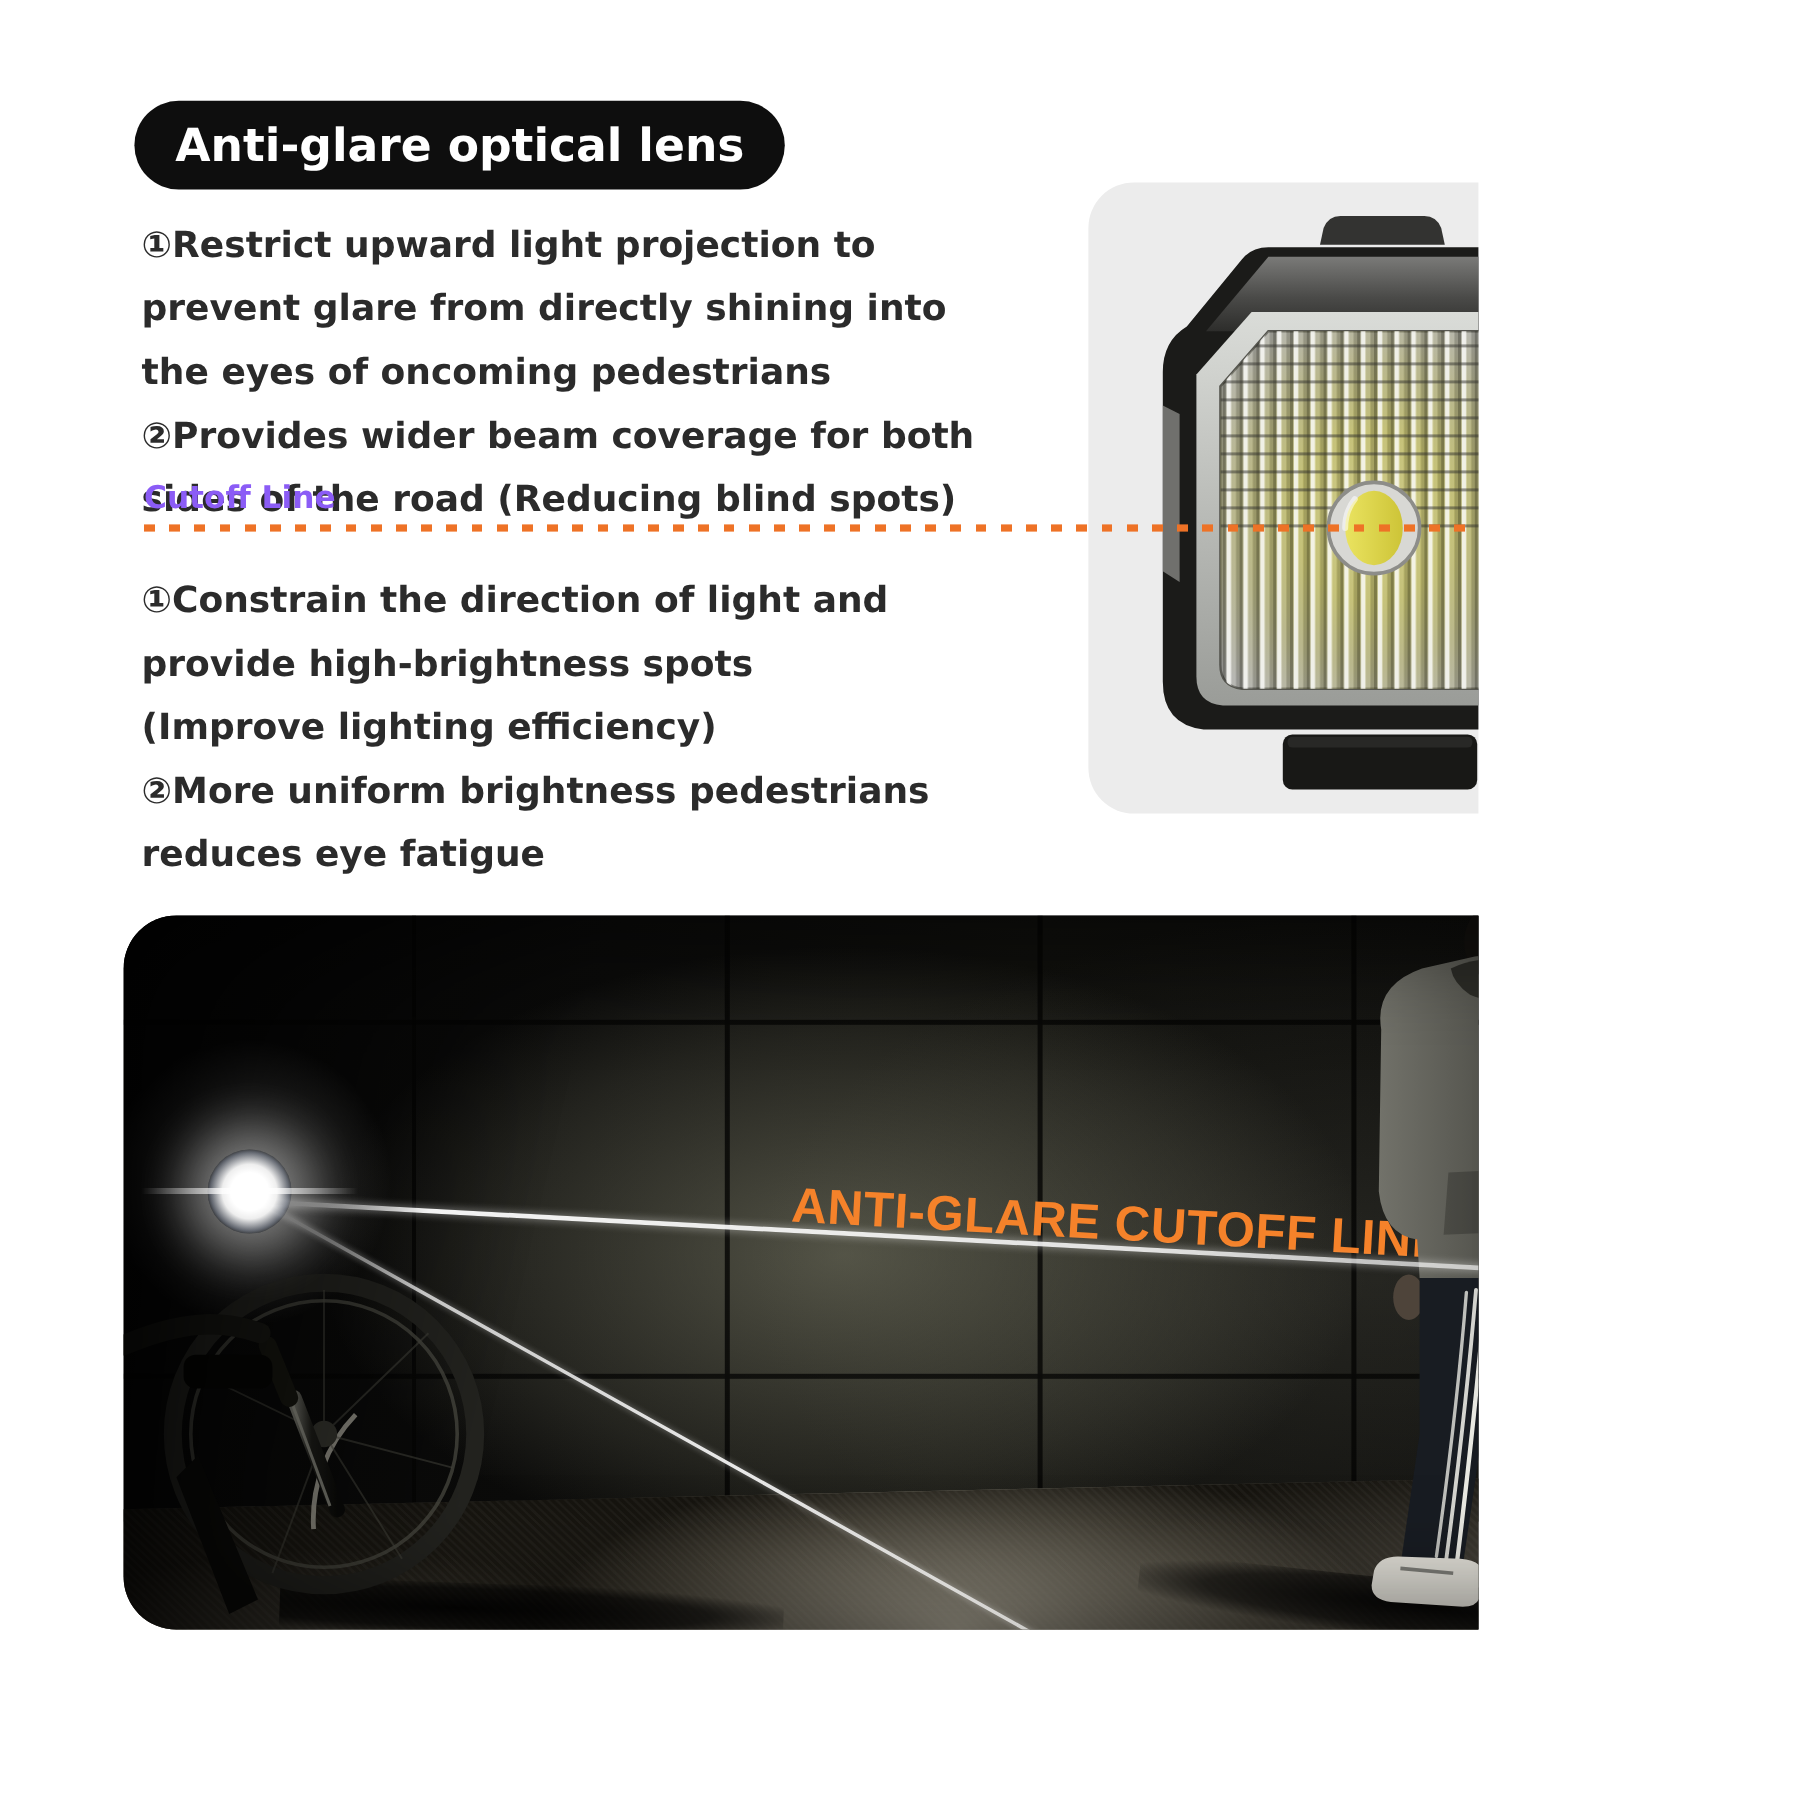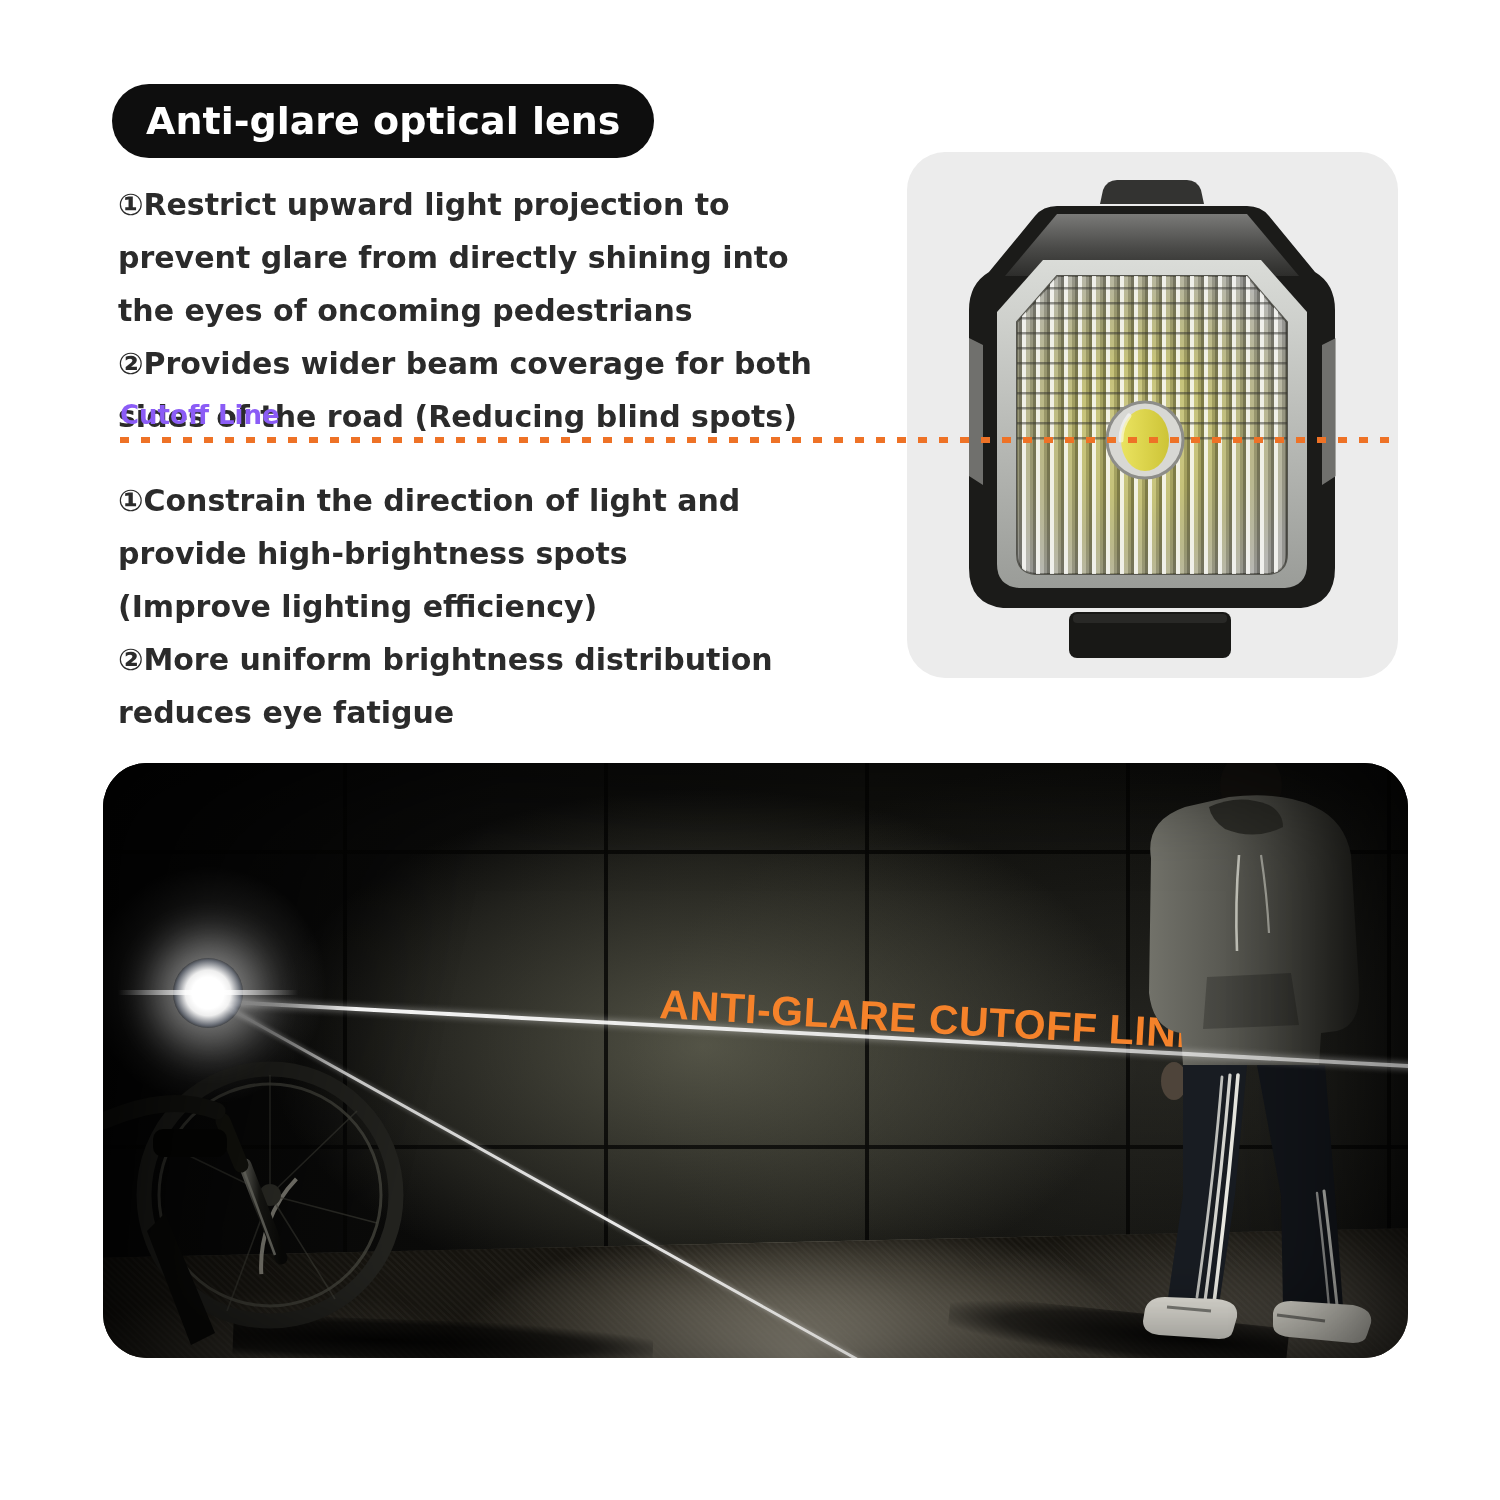--- a/index.html
+++ b/index.html
@@ -1,17 +1,17 @@
 <!DOCTYPE html>
 <html><head>
 <meta charset="utf-8">
 <style>
   html,body{margin:0;padding:0;background:#ffffff;}
   .canvas{
-    position:relative;width:1500px;height:1500px;background:#ffffff;overflow:hidden;
+    position:relative;width:1232px;height:1500px;background:#ffffff;overflow:hidden;
     font-family:"DejaVu Sans","Liberation Sans",sans-serif;
   }
   
   .badge{
     position:absolute;left:112px;top:84px;height:74px;line-height:74px;
     background:#0e0e0e;color:#ffffff;border-radius:37px;padding:0 34px;
     font-size:38px;font-weight:700;letter-spacing:0px;white-space:nowrap;
   }
   .para{
     position:absolute;left:118px;width:760px;color:#2b2b2b;
@@ -119,21 +119,21 @@
 the eyes of oncoming pedestrians
 ②Provides wider beam coverage for both
 sides of the road (Reducing blind spots)</div>
 
   <div class="cutoff-label">Cutoff Line</div>
   <div class="dotted-line"></div>
 
   <div class="para bottom">①Constrain the direction of light and
 provide high-brightness spots
 (Improve lighting efficiency)
-②More uniform brightness distribution
+②More uniform brightness pedestrians
 reduces eye fatigue</div>
 
   <div class="product-box">
     <svg width="491" height="526" viewBox="0 0 491 526">
       <defs>
         <linearGradient id="topGrad" x1="0" y1="0" x2="0" y2="1">
           <stop offset="0" stop-color="#7a7a78"></stop>
             <stop offset=".55" stop-color="#4a4a48"></stop>
             <stop offset="1" stop-color="#2d2d2b"></stop>
         </linearGradient>

